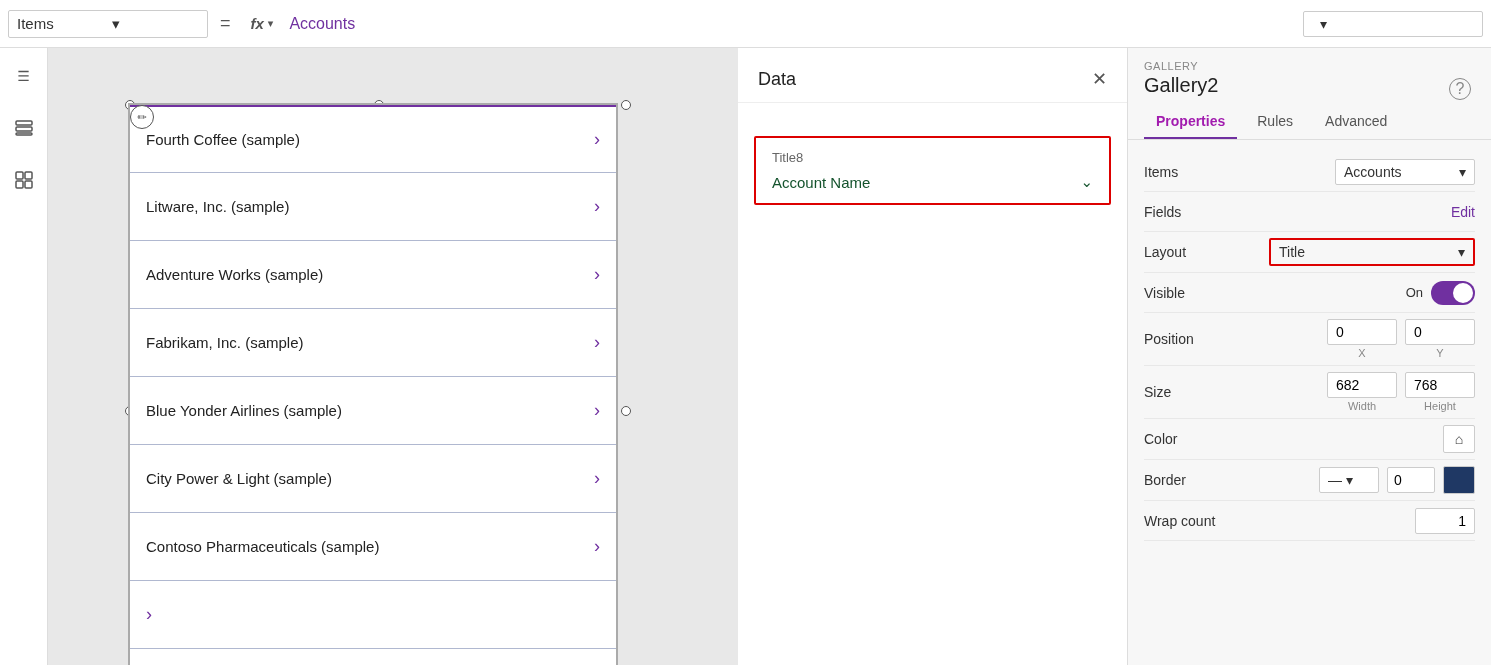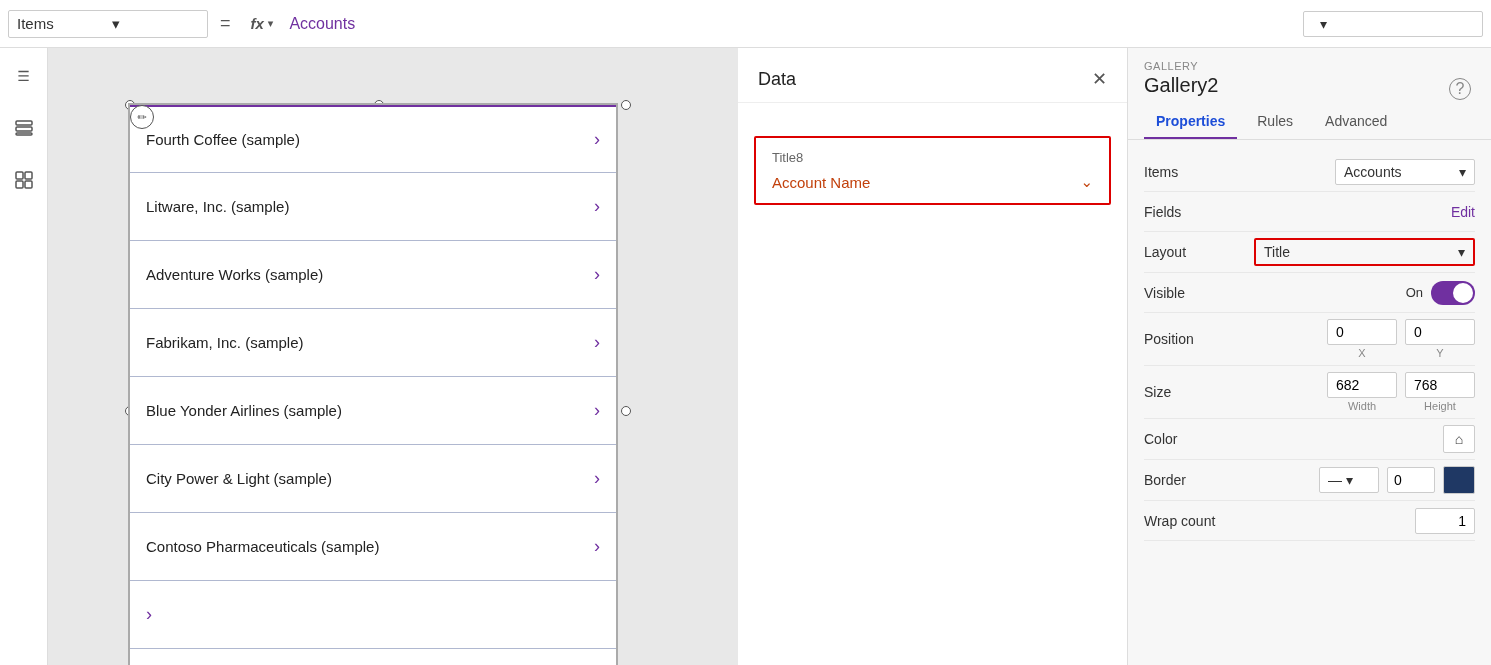--- a/index.html
+++ b/index.html
@@ -188,21 +188,21 @@
       font-size: 13px;
       color: #666;
       margin-bottom: 8px;
     }
     .data-field-dropdown {
       display: flex;
       align-items: center;
       justify-content: space-between;
       cursor: pointer;
       font-size: 15px;
-      color: #c2410c;
+      color: #14532d;
     }
 
     
     .properties-panel {
       flex: 1;
       background: #f7f7f7;
       display: flex;
       flex-direction: column;
       overflow-y: auto;
     }
@@ -231,21 +231,21 @@
     }
     .props-tab {
       padding: 8px 12px;
       font-size: 14px;
       cursor: pointer;
       color: #555;
       border-bottom: 2px solid transparent;
       margin-right: 8px;
     }
     .props-tab.active {
-      color: #1d4ed8;
+      color: #a21caf;
       border-bottom: 2px solid #7030a0;
       font-weight: 600;
     }
     .props-body {
       padding: 12px 16px;
       display: flex;
       flex-direction: column;
       gap: 0;
     }
     .props-row {
@@ -281,20 +281,21 @@
     .props-edit-link {
       color: #7030a0;
       font-size: 14px;
       cursor: pointer;
       text-decoration: none;
     }
     .layout-row-box {
       border: 2px solid #d00;
       border-radius: 2px;
       flex: 1;
+      margin-left: 15px;
     }
     .layout-dropdown {
       display: flex;
       align-items: center;
       border: none;
       background: transparent;
       padding: 4px 8px;
       cursor: pointer;
       justify-content: space-between;
       font-size: 14px;

